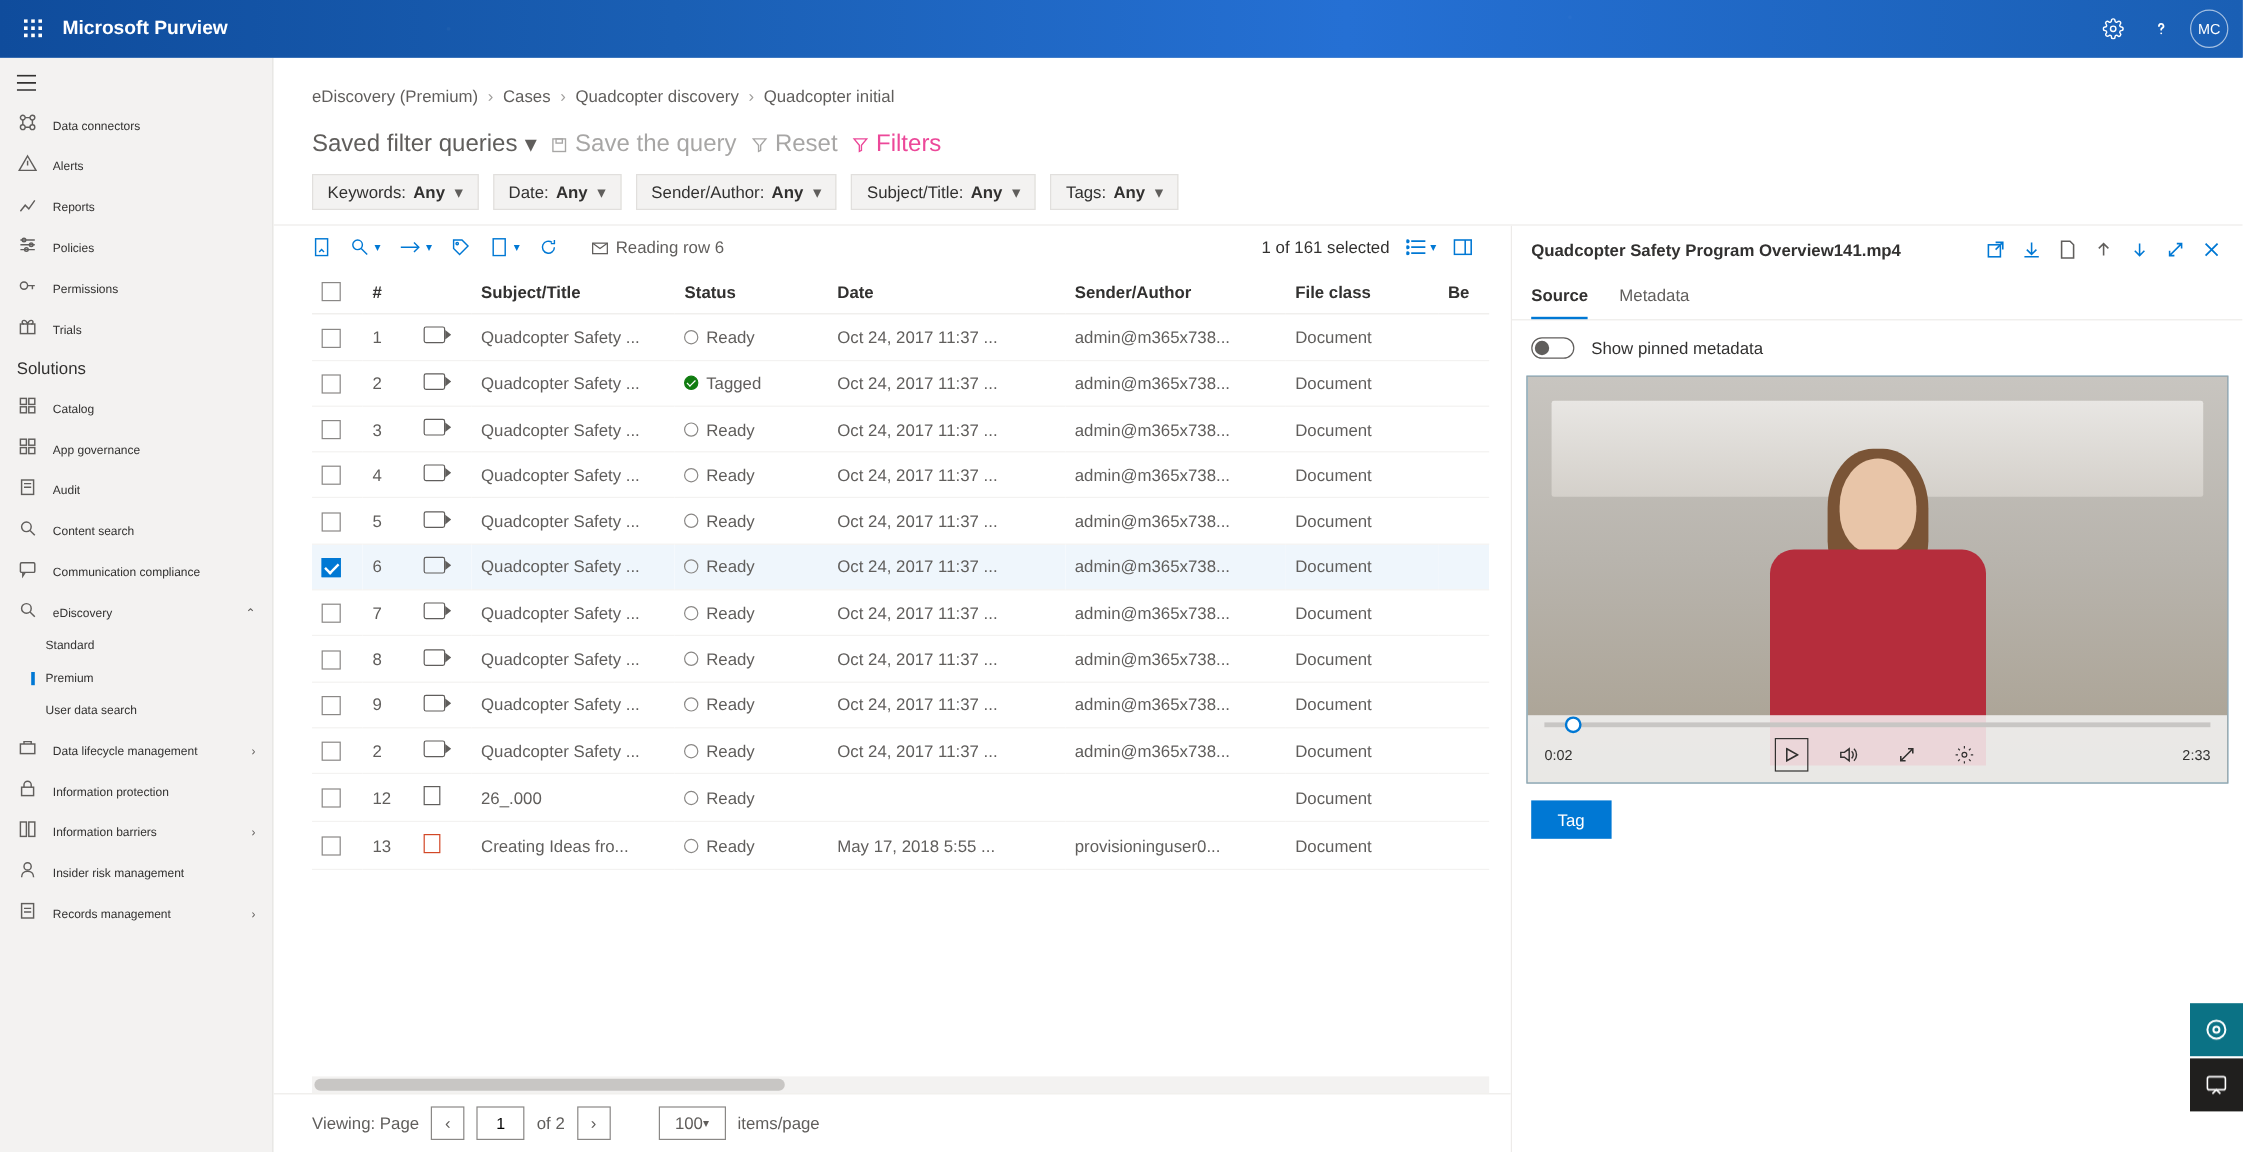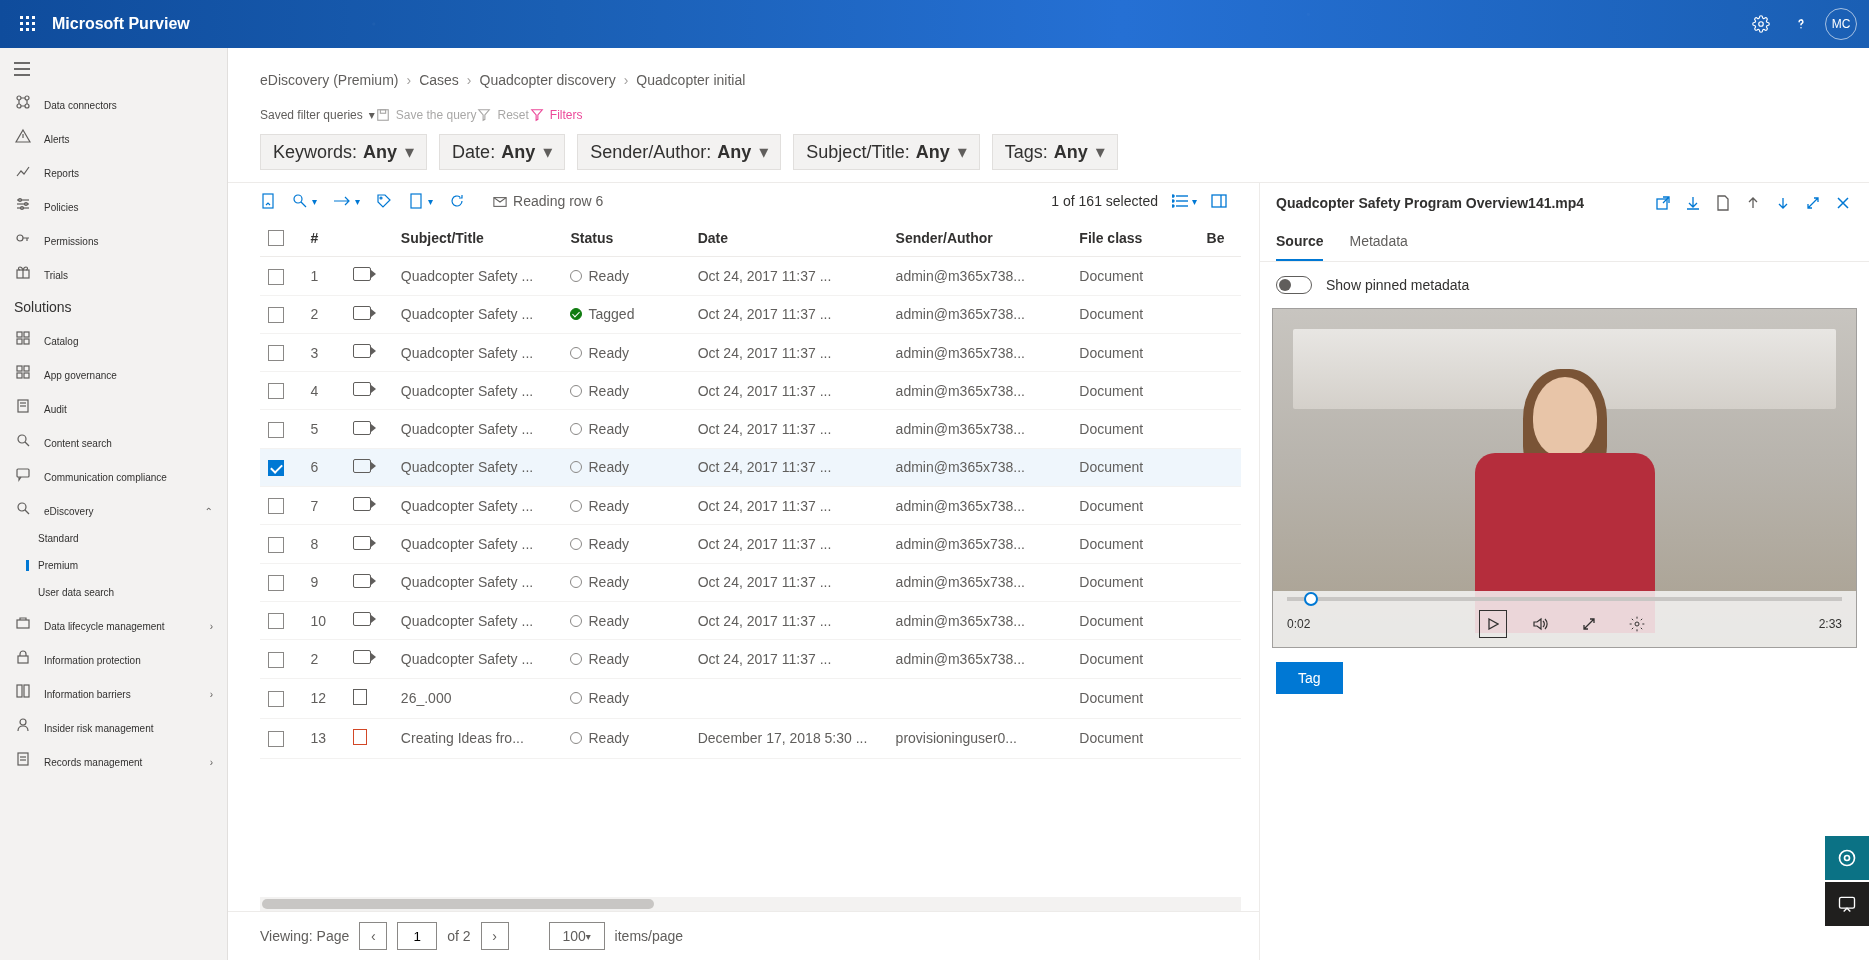--- a/index.html
+++ b/index.html
@@ -19,26 +19,26 @@
 .nav-item{display:flex;align-items:flex-end;padding:8px 14px;cursor:pointer;color:#323130;font-size:10px;gap:12px}
 .nav-item .chev{margin-left:auto;color:#605e5c}
 .nav-icon{width:18px;height:18px;display:flex;align-items:center;justify-content:center;color:#605e5c;flex-shrink:0}
 .nav-section{padding:10px 14px 6px;font-size:14px;color:#323130;font-weight:400}
 .nav-sub{padding-left:38px;position:relative}
 .nav-sub.selected::before{content:"";position:absolute;left:26px;top:8px;bottom:8px;width:3px;background:#0078d4}
 .main{flex:1;display:flex;flex-direction:column;overflow:hidden;background:#fff}
 .breadcrumb{padding:24px 32px 12px;display:flex;align-items:center;gap:8px;color:#605e5c;font-size:14px}
 .breadcrumb .bc{cursor:pointer}
 .breadcrumb .sep{color:#a19f9d}
-.filterbar{padding:8px 32px 12px;display:flex;align-items:center;gap:1px;color:#605e5c;font-size:12px}
+.filterbar{padding:8px 32px 12px;display:flex;align-items:center;gap:12px;color:#605e5c;font-size:20px}
 .fb-item{display:flex;align-items:center;gap:6px;cursor:pointer}
 .fb-item.disabled{opacity:.55}
 .fb-item.primary{color:#ec4899}
 .pill-row{padding:0 32px 12px;display:flex;gap:12px}
-.pill{background:#f3f2f1;border:1px solid #e1dfdd;padding:6px 12px;display:flex;align-items:center;gap:6px;cursor:pointer;color:#323130;font-size:18px}
+.pill{background:#f3f2f1;border:1px solid #e1dfdd;padding:6px 12px;display:flex;align-items:center;gap:6px;cursor:pointer;color:#323130;font-size:14px}
 .pill b{font-weight:600}
 .pill .chev{color:#605e5c;margin-left:2px}
 .content{flex:1;display:flex;overflow:hidden;border-top:1px solid #edebe9}
 .list-pane{flex:1;display:flex;flex-direction:column;overflow:hidden;min-width:0}
 .toolbar{display:flex;align-items:center;padding:10px 32px;gap:16px;color:#0078d4}
 .tb-icon{cursor:pointer;display:flex;align-items:center;gap:4px}
 .tb-status{color:#605e5c;margin-left:12px}
 .tb-spacer{flex:1}
 .tb-right{color:#323130;display:flex;align-items:center;gap:14px}
 .grid{flex:1;overflow:auto;padding:0 18px 0 32px}
@@ -594,33 +594,20 @@
     <td>
                       <span class="status-cell"><span class="status-dot"></span>Ready</span>
                     </td>
     <td>Oct 24, 2017 11:37 ...</td>
     <td>admin@m365x738...</td>
     <td>Document</td>
     <td></td>
                   </tr>
                   <tr class="row">
     <td><span class="chk"></span></td>
-    <td>10</td>
-    <td><span class="type-icon video"></span></td>
-    <td>Quadcopter Safety ...</td>
-    <td>
-                      <span class="status-cell"><span class="status-dot"></span>Ready</span>
-                    </td>
-    <td>Oct 24, 2017 11:37 ...</td>
-    <td>admin@m365x738...</td>
-    <td>Document</td>
-    <td></td>
-                  </tr>
-                  <tr class="row">
-    <td><span class="chk"></span></td>
     <td>2</td>
     <td><span class="type-icon video"></span></td>
     <td>Quadcopter Safety ...</td>
     <td>
                       <span class="status-cell"><span class="status-dot"></span>Ready</span>
                     </td>
     <td>Oct 24, 2017 11:37 ...</td>
     <td>admin@m365x738...</td>
     <td>Document</td>
     <td></td>
@@ -639,21 +626,21 @@
     <td></td>
                   </tr>
                   <tr class="row">
     <td><span class="chk"></span></td>
     <td>13</td>
     <td><span class="type-icon ppt"></span></td>
     <td>Creating Ideas fro...</td>
     <td>
                       <span class="status-cell"><span class="status-dot"></span>Ready</span>
                     </td>
-    <td>December 17, 2018 5:30 ...</td>
+    <td>May 17, 2018 5:55 ...</td>
     <td>provisioninguser0...</td>
     <td>Document</td>
     <td></td>
                   </tr>
                 </tbody>
             </table>
           </div>
           <div class="hscroll"></div>
           <div class="pager">
             <span>Viewing: Page</span>

